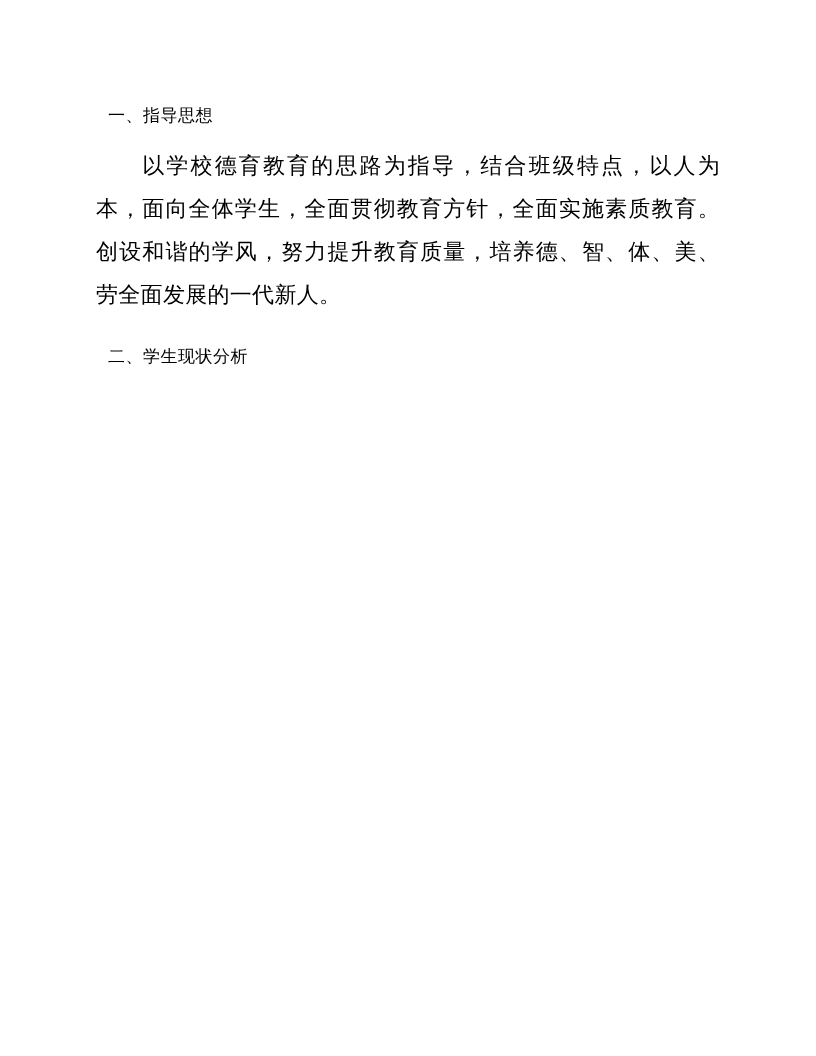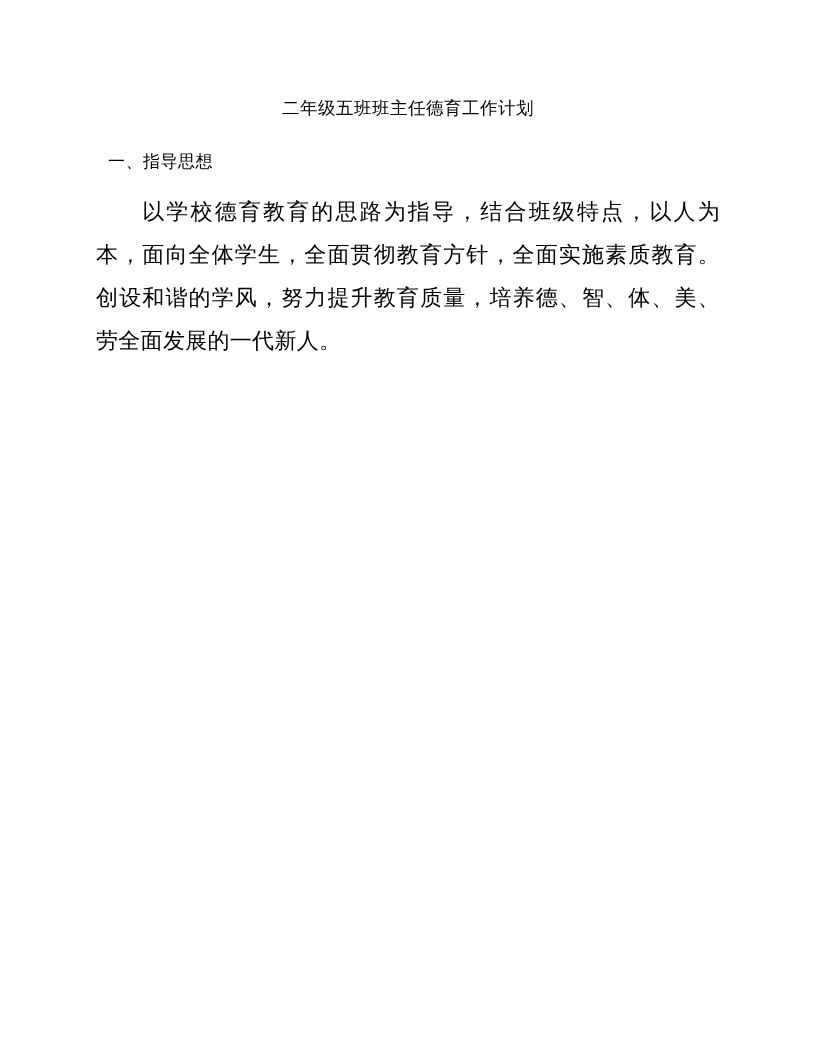--- a/index.html
+++ b/index.html
@@ -51,20 +51,20 @@
   }
   .para.tight {
     margin-top: 14px;
   }
 </style>
 </head>
 <body>
 
 <div class="page">
 
-  <h1 class="doc-title">二年级五班班主任德育工作计划</h1>
 
   <h2 class="heading">一、指导思想</h2>
   <p class="para">以学校德育教育的思路为指导，结合班级特点，以人为本，面向全体学生，全面贯彻教育方针，全面实施素质教育。创设和谐的学风，努力提升教育质量，培养德、智、体、美、劳全面发展的一代新人。</p>
 
+  <h2 class="heading">二、学生现状分析</h2>
 
 
 </div>
 
 </body></html>

